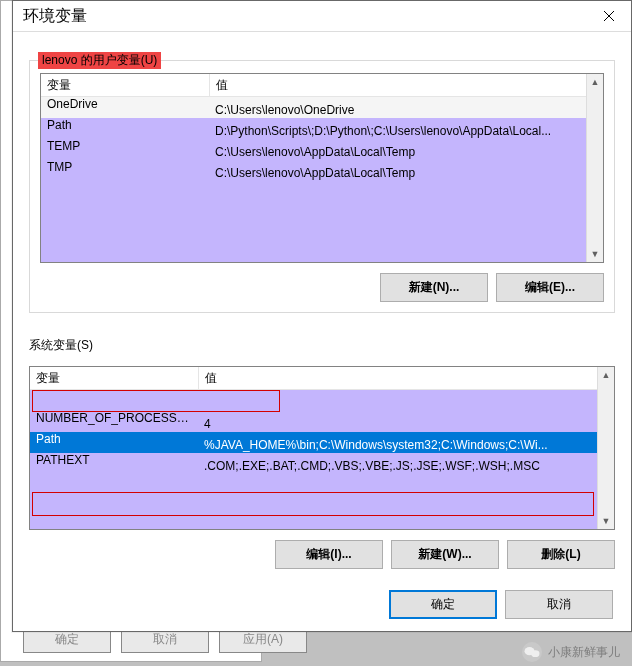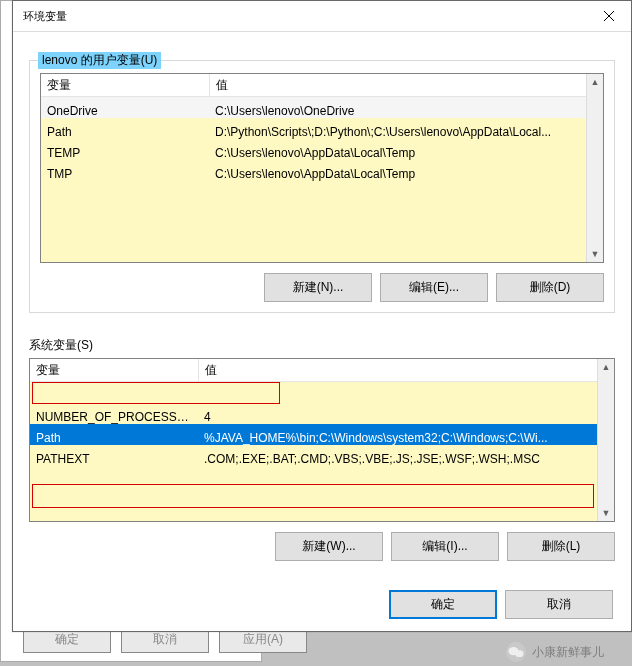--- a/index.html
+++ b/index.html
@@ -45,21 +45,21 @@
   }
   .titlebar {
     height: 30px;
     display: flex;
     align-items: center;
     justify-content: space-between;
     padding-left: 10px;
     border-bottom: 1px solid #ddd;
   }
   .titlebar .title {
-    font-size: 11px;
+    font-size: 16px;
   }
   .close-btn {
     width: 44px;
     height: 30px;
     display: flex;
     align-items: center;
     justify-content: center;
     cursor: default;
   }
   .close-btn svg { width: 10px; height: 10px; }
@@ -71,35 +71,35 @@
   .group {
     border: 1px solid #d9d9d9;
     margin-top: 18px;
     padding: 12px 10px 10px 10px;
     position: relative;
   }
   .group-label {
     position: absolute;
     top: -9px;
     left: 8px;
-    background: #7dd3fc;
+    background: #ef4444;
     padding: 0 4px;
     font-size: 12px;
   }
   .sys-label {
     margin-top: 24px;
-    margin-bottom: 4px;
+    margin-bottom: 12px;
     font-size: 12px;
   }
   .listbox {
     border: 1px solid #828282;
     height: 188px;
     position: relative;
     overflow: hidden;
-    background: #fef9c3;
+    background: #c4b5fd;
   }
   .listbox.sys { height: 162px; }
   .listbox .scrollbar {
     position:absolute;
     right:0; top:0; bottom:0;
     width:16px;
     background:#f0f0f0;
     border-left:1px solid #ddd;
   }
   .listbox .scrollbar .sb-btn {
@@ -124,21 +124,21 @@
   }
   .list-header > div {
     padding: 3px 6px;
     border-right: 1px solid #e5e5e5;
   }
   .hcol1 { width: 156px; flex:none;}
   .hcol2 { flex:1; }
   .row {
     display:flex;
     height:21px;
-    align-items:flex-end;
+    align-items:flex-start;
   }
   .row.shade { background:#f5f5f5; }
   .row > div {
     padding: 0 6px;
     overflow:hidden;
     white-space:nowrap;
     text-overflow: ellipsis;
   }
   .row .c1 { width:156px; flex:none; }
   .row .c2 { flex:1;margin-top:6px; }
@@ -149,20 +149,21 @@
   .red-box {
     position:absolute;
     border:1px solid #d40000;
     pointer-events:none;
   }
   .buttons-row {
     display:flex;
     justify-content:flex-end;
     gap: 8px;
     margin-top: 10px;
+    font-weight: bold;
   }
   .btn {
     min-width: 86px;
     padding: 5px 10px;
     text-align:center;
     background:#e1e1e1;
     border:1px solid #adadad;
     font-size:12px;
   }
   .btn.primary {
@@ -171,21 +172,21 @@
     background:#e1e1e1;
   }
   .footer {
     position:absolute;
     bottom:12px; right:18px;
     display:flex;
     gap:8px;
   }
   .watermark {
     position:absolute;
-    right: 28px;
+    right: 12px;
     bottom: 4px;
     display:flex;
     align-items:center;
     gap:6px;
     color:#666;
     opacity:0.75;
     font-size:12px;
     pointer-events:none;
   }
   .watermark svg { width:20px; height:20px; }
@@ -243,21 +244,20 @@
         </div>
         <div class="scrollbar">
           <div class="sb-btn up">▲</div>
           <div class="sb-btn down">▼</div>
         </div>
       </div>
 
       <div class="buttons-row">
         <div class="btn">新建(N)...</div>
         <div class="btn">编辑(E)...</div>
-        <div class="btn">删除(D)</div>
       </div>
     </div>
 
     <div class="sys-label">系统变量(S)</div>
 
     <div class="listbox sys">
       <div class="cols">
         <div class="list-header">
           <div class="hcol1">变量</div>
           <div class="hcol2">值</div>
@@ -281,22 +281,22 @@
       <div class="red-box" style="left:2px; top:23px; width:246px; height:20px;"></div>
       <div class="red-box" style="left:2px; top:125px; width:560px; height:22px;"></div>
 
       <div class="scrollbar">
         <div class="sb-btn up">▲</div>
         <div class="sb-btn down">▼</div>
       </div>
     </div>
 
     <div class="buttons-row">
+      <div class="btn">编辑(I)...</div>
       <div class="btn">新建(W)...</div>
-      <div class="btn">编辑(I)...</div>
       <div class="btn">删除(L)</div>
     </div>
 
   </div>
 
   <div class="footer">
     <div class="btn primary">确定</div>
     <div class="btn">取消</div>
   </div>
 

